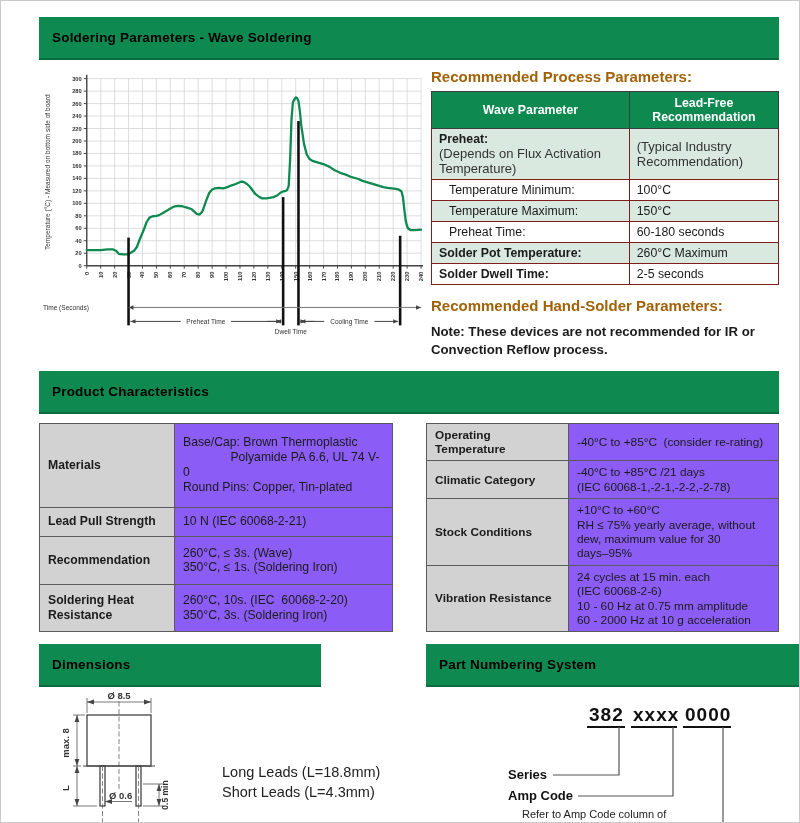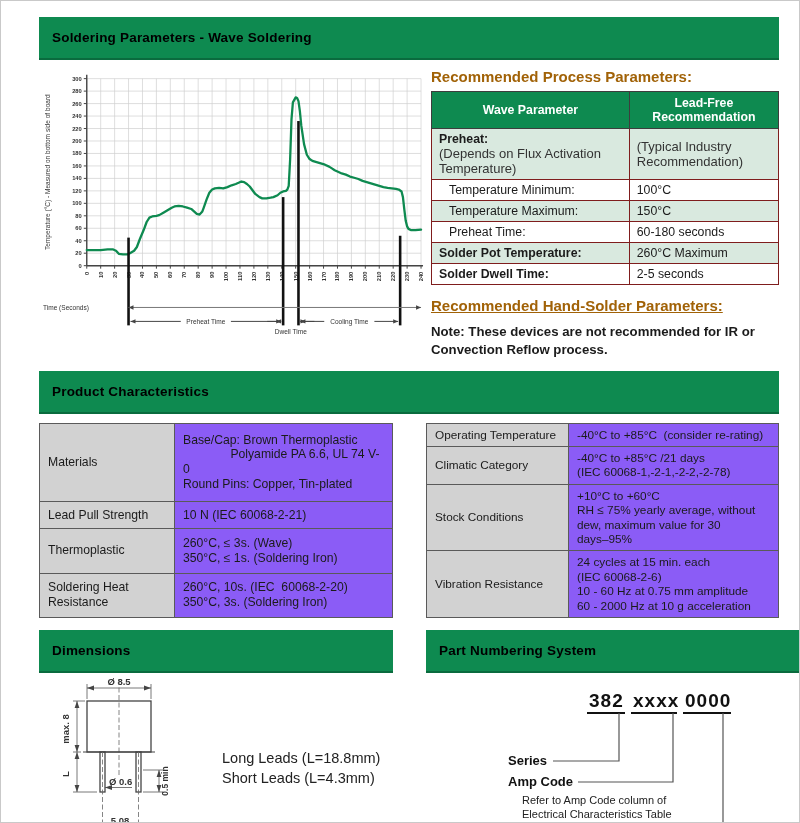--- a/index.html
+++ b/index.html
@@ -2,21 +2,21 @@
 <html><head>
 <meta charset="utf-8">
 <style>
   * { margin:0; padding:0; box-sizing:border-box; }
   body { background:#fff; font-family:"Liberation Sans", sans-serif; color:#1b1b1b; }
   .page { width:800px; height:823px; background:#fff; border:1px solid #c9c9c9;
           padding:16px 22px 0 38px; overflow:hidden; position:relative; }
   .bar { background:#0E8A50; color:#000000; font-weight:bold; font-size:13.5px;
          padding:13px 13px; letter-spacing:.2px; border-bottom:2px solid #0a6b3e; }
   .bar.full { width:740px; }
-  .bar.half-l { width:354px; }
+  .bar.half-l { width:282px; }
   .bar.half-r { width:417px; }
 
   .top-row { display:flex; margin-top:8px; width:740px; }
   .chart-wrap { width:392px; }
   .chart-wrap svg { width:390px; height:271px; display:block; }
   svg text { font-family:"Liberation Sans", sans-serif; }
 
   .right-col { width:348px; margin-left:0; }
   .h3 { font-size:15px; font-weight:bold; margin-bottom:6px; color:#a16207; }
   table.proc { width:100%; border-collapse:collapse; font-size:12.3px; }
@@ -25,28 +25,28 @@
   table.proc td { border:1px solid #7f1d1d; padding:3px 7px; vertical-align:middle; background:#fff; }
   table.proc tr.shade td { background:#d9e9df; }
   table.proc td .b { font-weight:bold; }
   table.proc td .ind { padding-left:10px; }
   table.proc td .sub, table.proc td.sub { font-size:13px; color:#333; }
   table.proc col.c1 { width:57%; }
 
   .hand-lines { font-size:13.2px; margin-top:3px; }
   .hand-lines div { padding-left:10px; line-height:1.45; }
   .note { font-weight:bold; font-size:13.2px; margin-top:9px; line-height:1.35; width:348px; }
-  .mt12 { margin-top:12px;text-decoration:underline; }
+  .mt12 { margin-top:12px; }
 
   .spec-row-wrap { display:flex; margin-top:9px; width:740px; }
   table.spec { border-collapse:collapse; font-size:12.2px; }
   table.spec.left { width:354px; margin-right:33px; }
   table.spec.right { width:353px; font-size:11.8px; }
   table.spec td { border:1px solid #5a5a5a; padding:4px 8px; vertical-align:middle; line-height:1.22; }
-  table.spec td.spec-label { background:#d2d2d2; font-weight:normal; width:135px; }
+  table.spec td.spec-label { background:#d2d2d2; font-weight:bold; width:135px; }
   table.spec.right td.spec-label { width:142px; }
   table.spec td.spec-value { background:#8b5cf6; }
   .vl { white-space:pre-wrap; }
 
   .bottom-row { display:flex; margin-top:12px; width:740px; }
   .bottom-left { width:354px; margin-right:33px; }
   .bottom-right { width:353px; }
   .dim-svg { width:354px; height:212px; display:block; margin-top:2px; }
   .pn-svg { width:353px; height:215px; display:block; margin-top:4px; }
 
@@ -303,21 +303,21 @@
               <div class="vl">Round Pins: Copper, Tin-plated</div>
             </td>
           </tr>
           <tr>
             <td class="spec-label">Lead Pull Strength</td>
             <td class="spec-value">
               <div class="vl">10 N (IEC 60068-2-21)</div>
             </td>
           </tr>
           <tr>
-            <td class="spec-label">Thermoplastic</td>
+            <td class="spec-label">Recommendation</td>
             <td class="spec-value">
               <div class="vl">260°C, ≤ 3s. (Wave)</div>
               <div class="vl">350°C, ≤ 1s. (Soldering Iron)</div>
             </td>
           </tr>
           <tr>
             <td class="spec-label">Soldering Heat Resistance</td>
             <td class="spec-value">
               <div class="vl">260°C, 10s. (IEC  60068-2-20)</div>
               <div class="vl">350°C, 3s. (Soldering Iron)</div>

